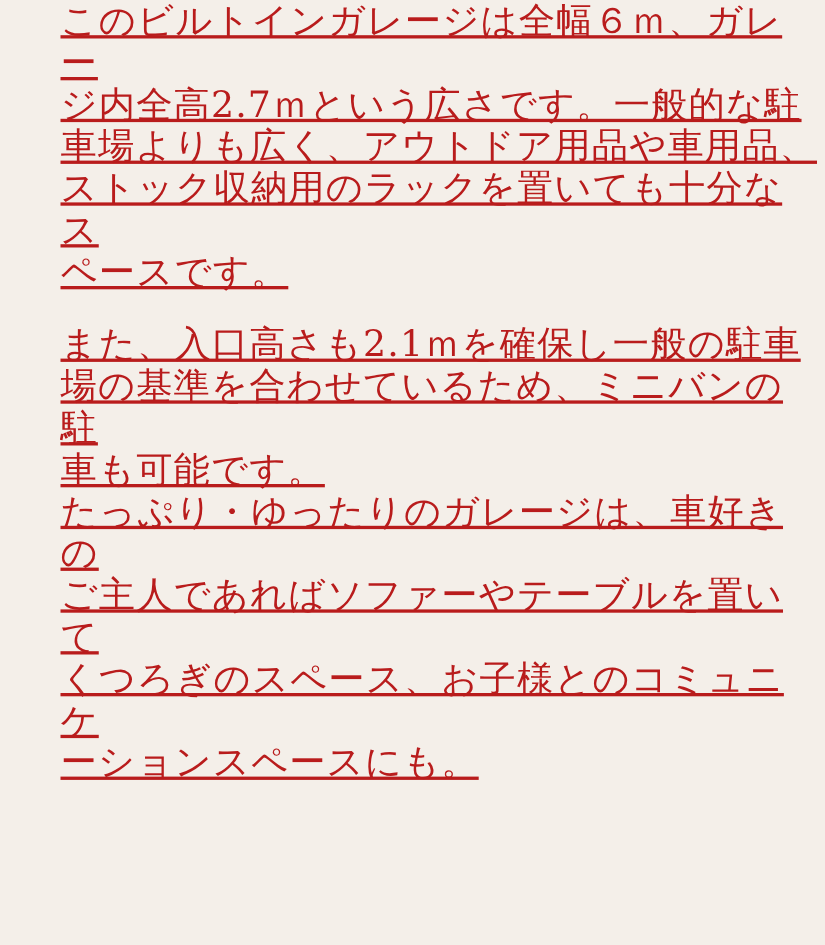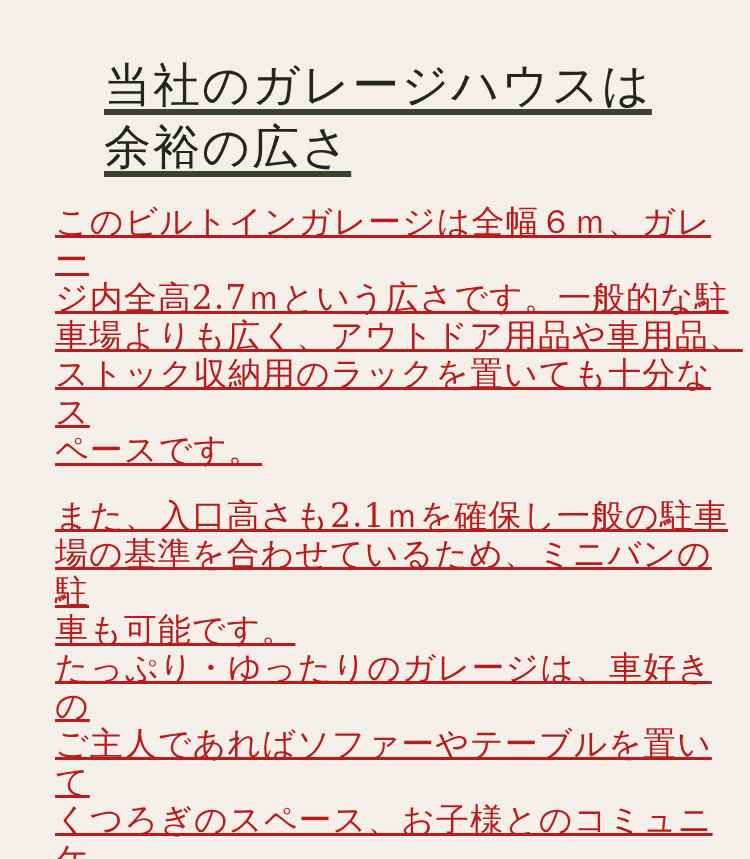--- a/index.html
+++ b/index.html
@@ -44,19 +44,18 @@
     text-decoration: underline;
   }
   .para + .para {
     margin-top: 28px;
   }
 </style>
 </head>
 <body>
 
 <div class="page">
-  <h1 class="heading">当社のガレージハウスは<br>余裕の広さ</h1>
 
   <p class="para">このビルトインガレージは全幅６ｍ、ガレー<br>ジ内全高2.7ｍという広さです。一般的な駐<br>車場よりも広く、アウトドア用品や車用品、<br>ストック収納用のラックを置いても十分なス<br>ペースです。</p>
 
   <p class="para">また、入口高さも2.1ｍを確保し一般の駐車<br>場の基準を合わせているため、ミニバンの駐<br>車も可能です。<br>たっぷり・ゆったりのガレージは、車好きの<br>ご主人であればソファーやテーブルを置いて<br>くつろぎのスペース、お子様とのコミュニケ<br>ーションスペースにも。</p>
 
 </div>
 
 </body></html>

